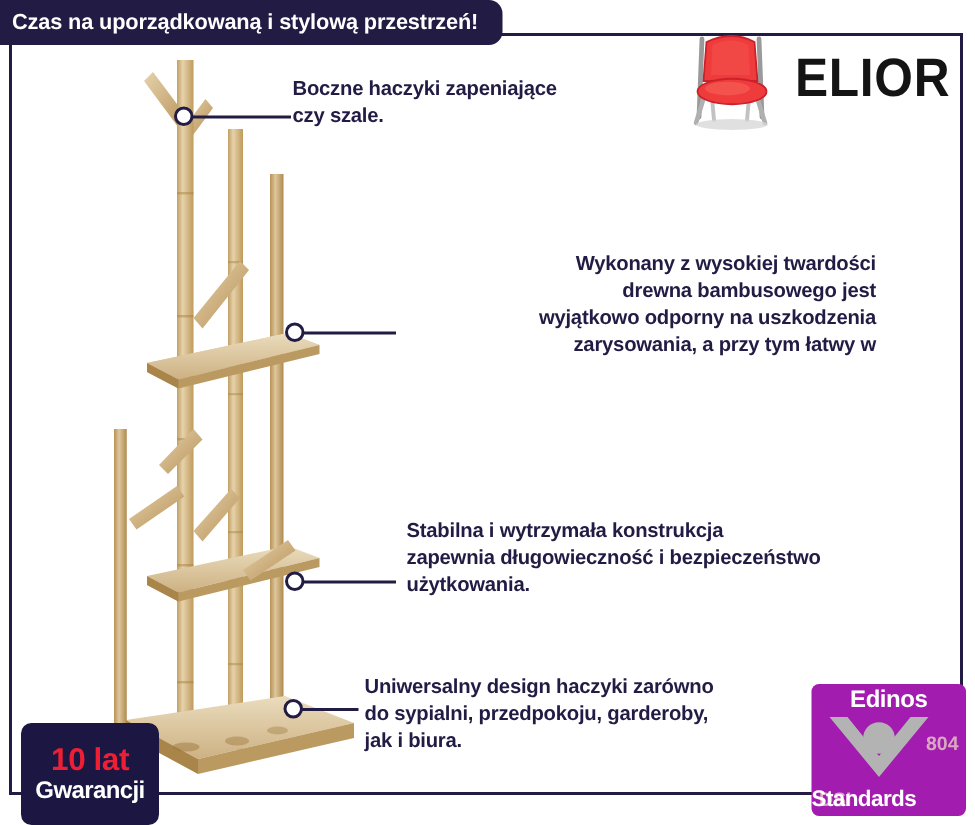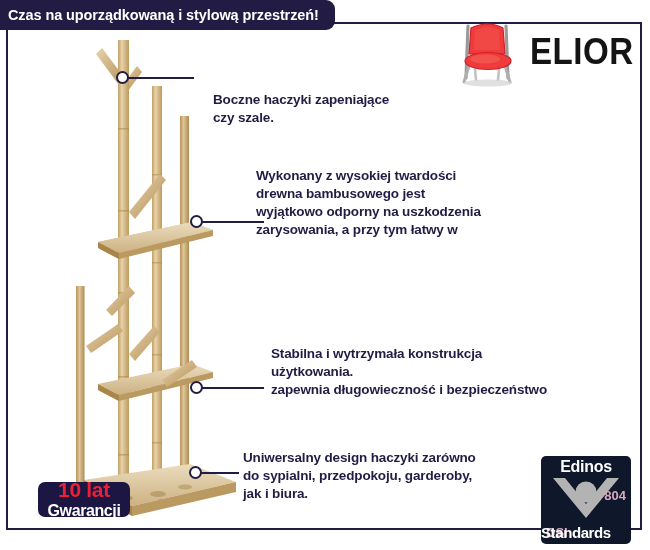--- a/index.html
+++ b/index.html
@@ -112,29 +112,28 @@
     line-height: 1.33;
     letter-spacing: -0.15px;
   }
 
   
   .warranty {
     position: absolute;
     left: 14px;
     top: 482px;
     width: 92px;
-    height: 35px;
+    height: 68px;
     background: #1b1742;
     border-radius: 7px;
     z-index: 7;
     display: flex;
     flex-direction: column;
     align-items: center;
     justify-content: center;
-    margin-left: 24px;
   }
   .warranty-years {
     color: #ee1f35;
     font-size: 21px;
     font-weight: bold;
     line-height: 1;
     letter-spacing: -0.3px;
   }
   .warranty-label {
     color: #ffffff;
@@ -143,23 +142,23 @@
     line-height: 1.1;
     margin-top: 2px;
     letter-spacing: -0.4px;
   }
 
   
   .edinos {
     position: absolute;
     left: 541px;
     top: 456px;
-    width: 90px;
+    width: 103px;
     height: 88px;
-    background: #0f172a;
+    background: #a21caf;
     border-radius: 5px;
     z-index: 7;
     overflow: hidden;
   }
   .edinos-top {
     position: absolute;
     top: 2px;
     left: 0;
     width: 100%;
     text-align: center;
@@ -314,44 +313,44 @@
       <ellipse cx="84" cy="474" rx="9" ry="3" fill="#9d7a3d" opacity="0.5"></ellipse>
       <ellipse cx="118" cy="470" rx="8" ry="3" fill="#9d7a3d" opacity="0.45"></ellipse>
       <ellipse cx="145" cy="463" rx="7" ry="2.6" fill="#9d7a3d" opacity="0.4"></ellipse>
       <ellipse cx="41" cy="470" rx="7" ry="2.6" fill="#9d7a3d" opacity="0.4"></ellipse>
     </g>
   </svg>
 
   <div class="callout">
     <div class="marker" style="left:116px; top:71px;"></div>
     <div class="leader" style="left:128px; top:77px; width:66px;"></div>
-    <div class="callout-text" style="left:213px; top:50px; width:270px;margin-top:41px;">
+    <div class="callout-text" style="left:195px; top:50px; width:270px;">
       <div>Boczne haczyki zapeniające</div>
       <div>czy szale.</div>
     </div>
   </div>
 
   <div class="callout">
     <div class="marker" style="left:190px; top:215px;"></div>
     <div class="leader" style="left:202px; top:221px; width:62px;"></div>
-    <div class="callout-text" style="left:256px; top:167px; width:300px;">
+    <div class="callout-text" style="left:284px; top:167px; width:300px;text-align:right;">
       <div>Wykonany z wysokiej twardości</div>
       <div>drewna bambusowego jest</div>
       <div>wyjątkowo odporny na uszkodzenia</div>
       <div>zarysowania, a przy tym łatwy w</div>
     </div>
   </div>
 
   <div class="callout">
     <div class="marker" style="left:190px; top:381px;"></div>
     <div class="leader" style="left:202px; top:387px; width:62px;"></div>
     <div class="callout-text" style="left:271px; top:345px; width:320px;">
       <div>Stabilna i wytrzymała konstrukcja</div>
+      <div>zapewnia długowieczność i bezpieczeństwo</div>
       <div>użytkowania.</div>
-      <div>zapewnia długowieczność i bezpieczeństwo</div>
     </div>
   </div>
 
   <div class="callout">
     <div class="marker" style="left:189px; top:466px;"></div>
     <div class="leader" style="left:201px; top:472px; width:38px;"></div>
     <div class="callout-text" style="left:243px; top:449px; width:320px;">
       <div>Uniwersalny design haczyki zarówno</div>
       <div>do sypialni, przedpokoju, garderoby,</div>
       <div>jak i biura.</div>

